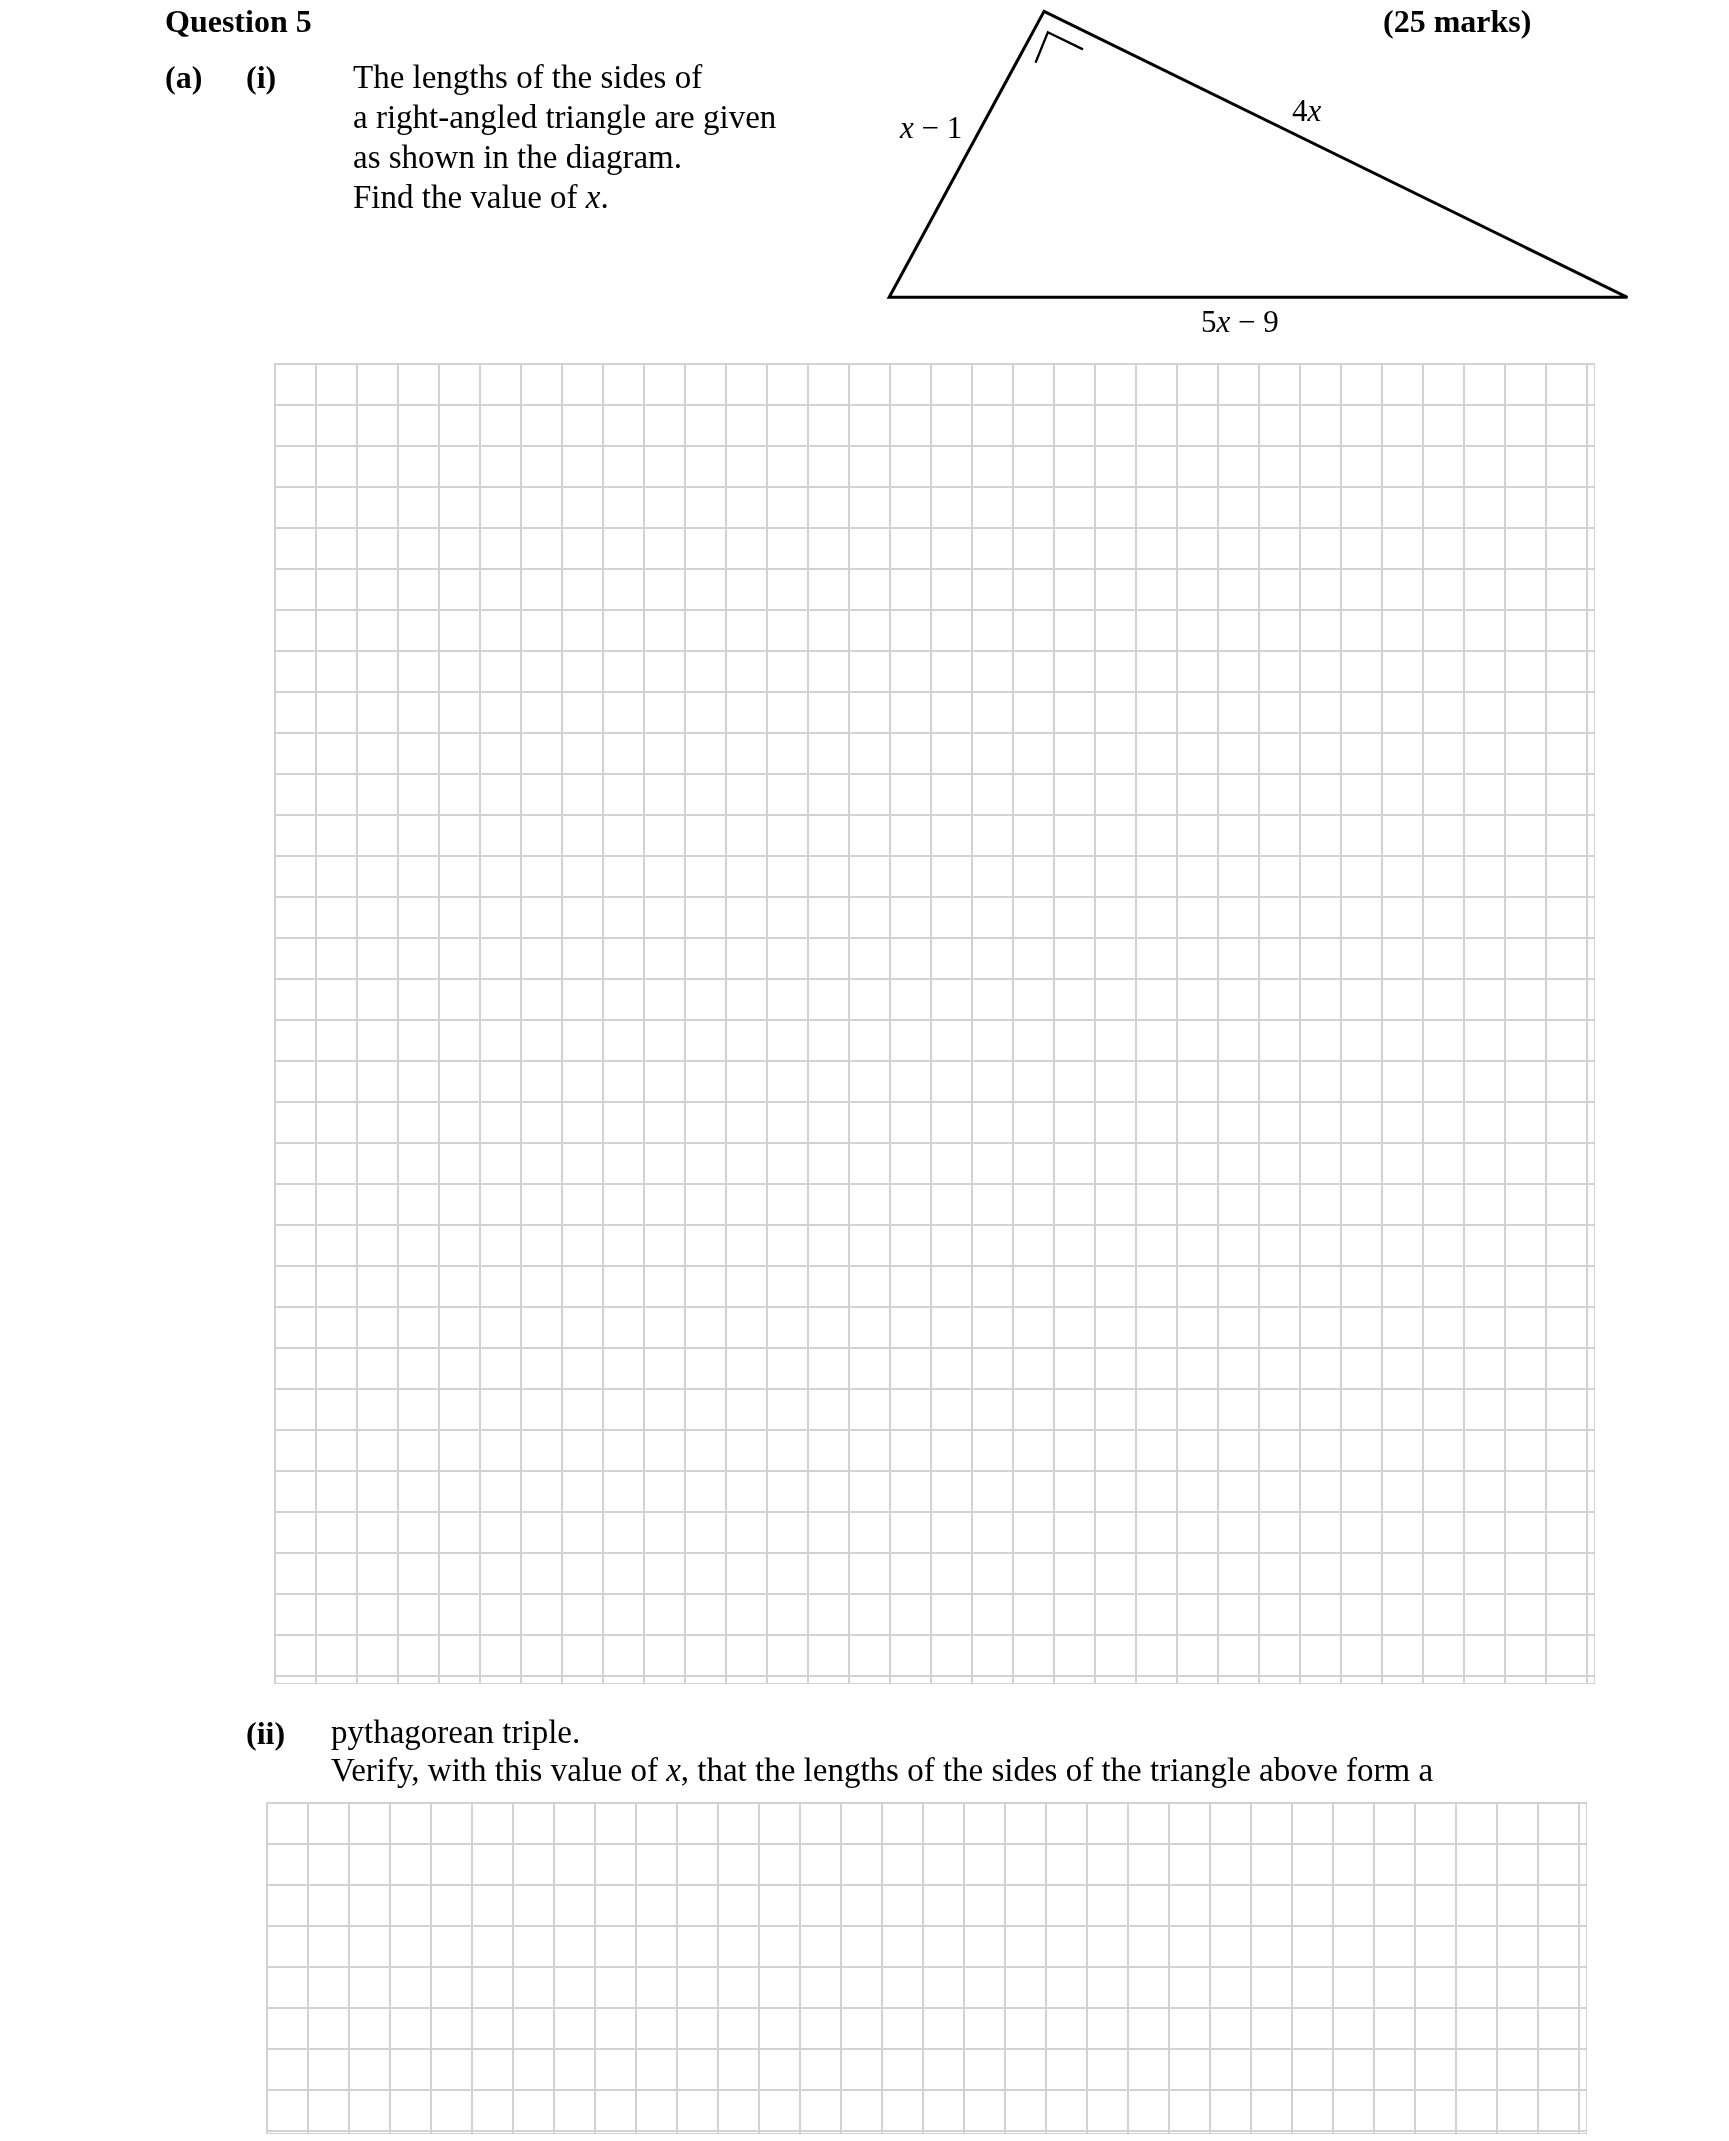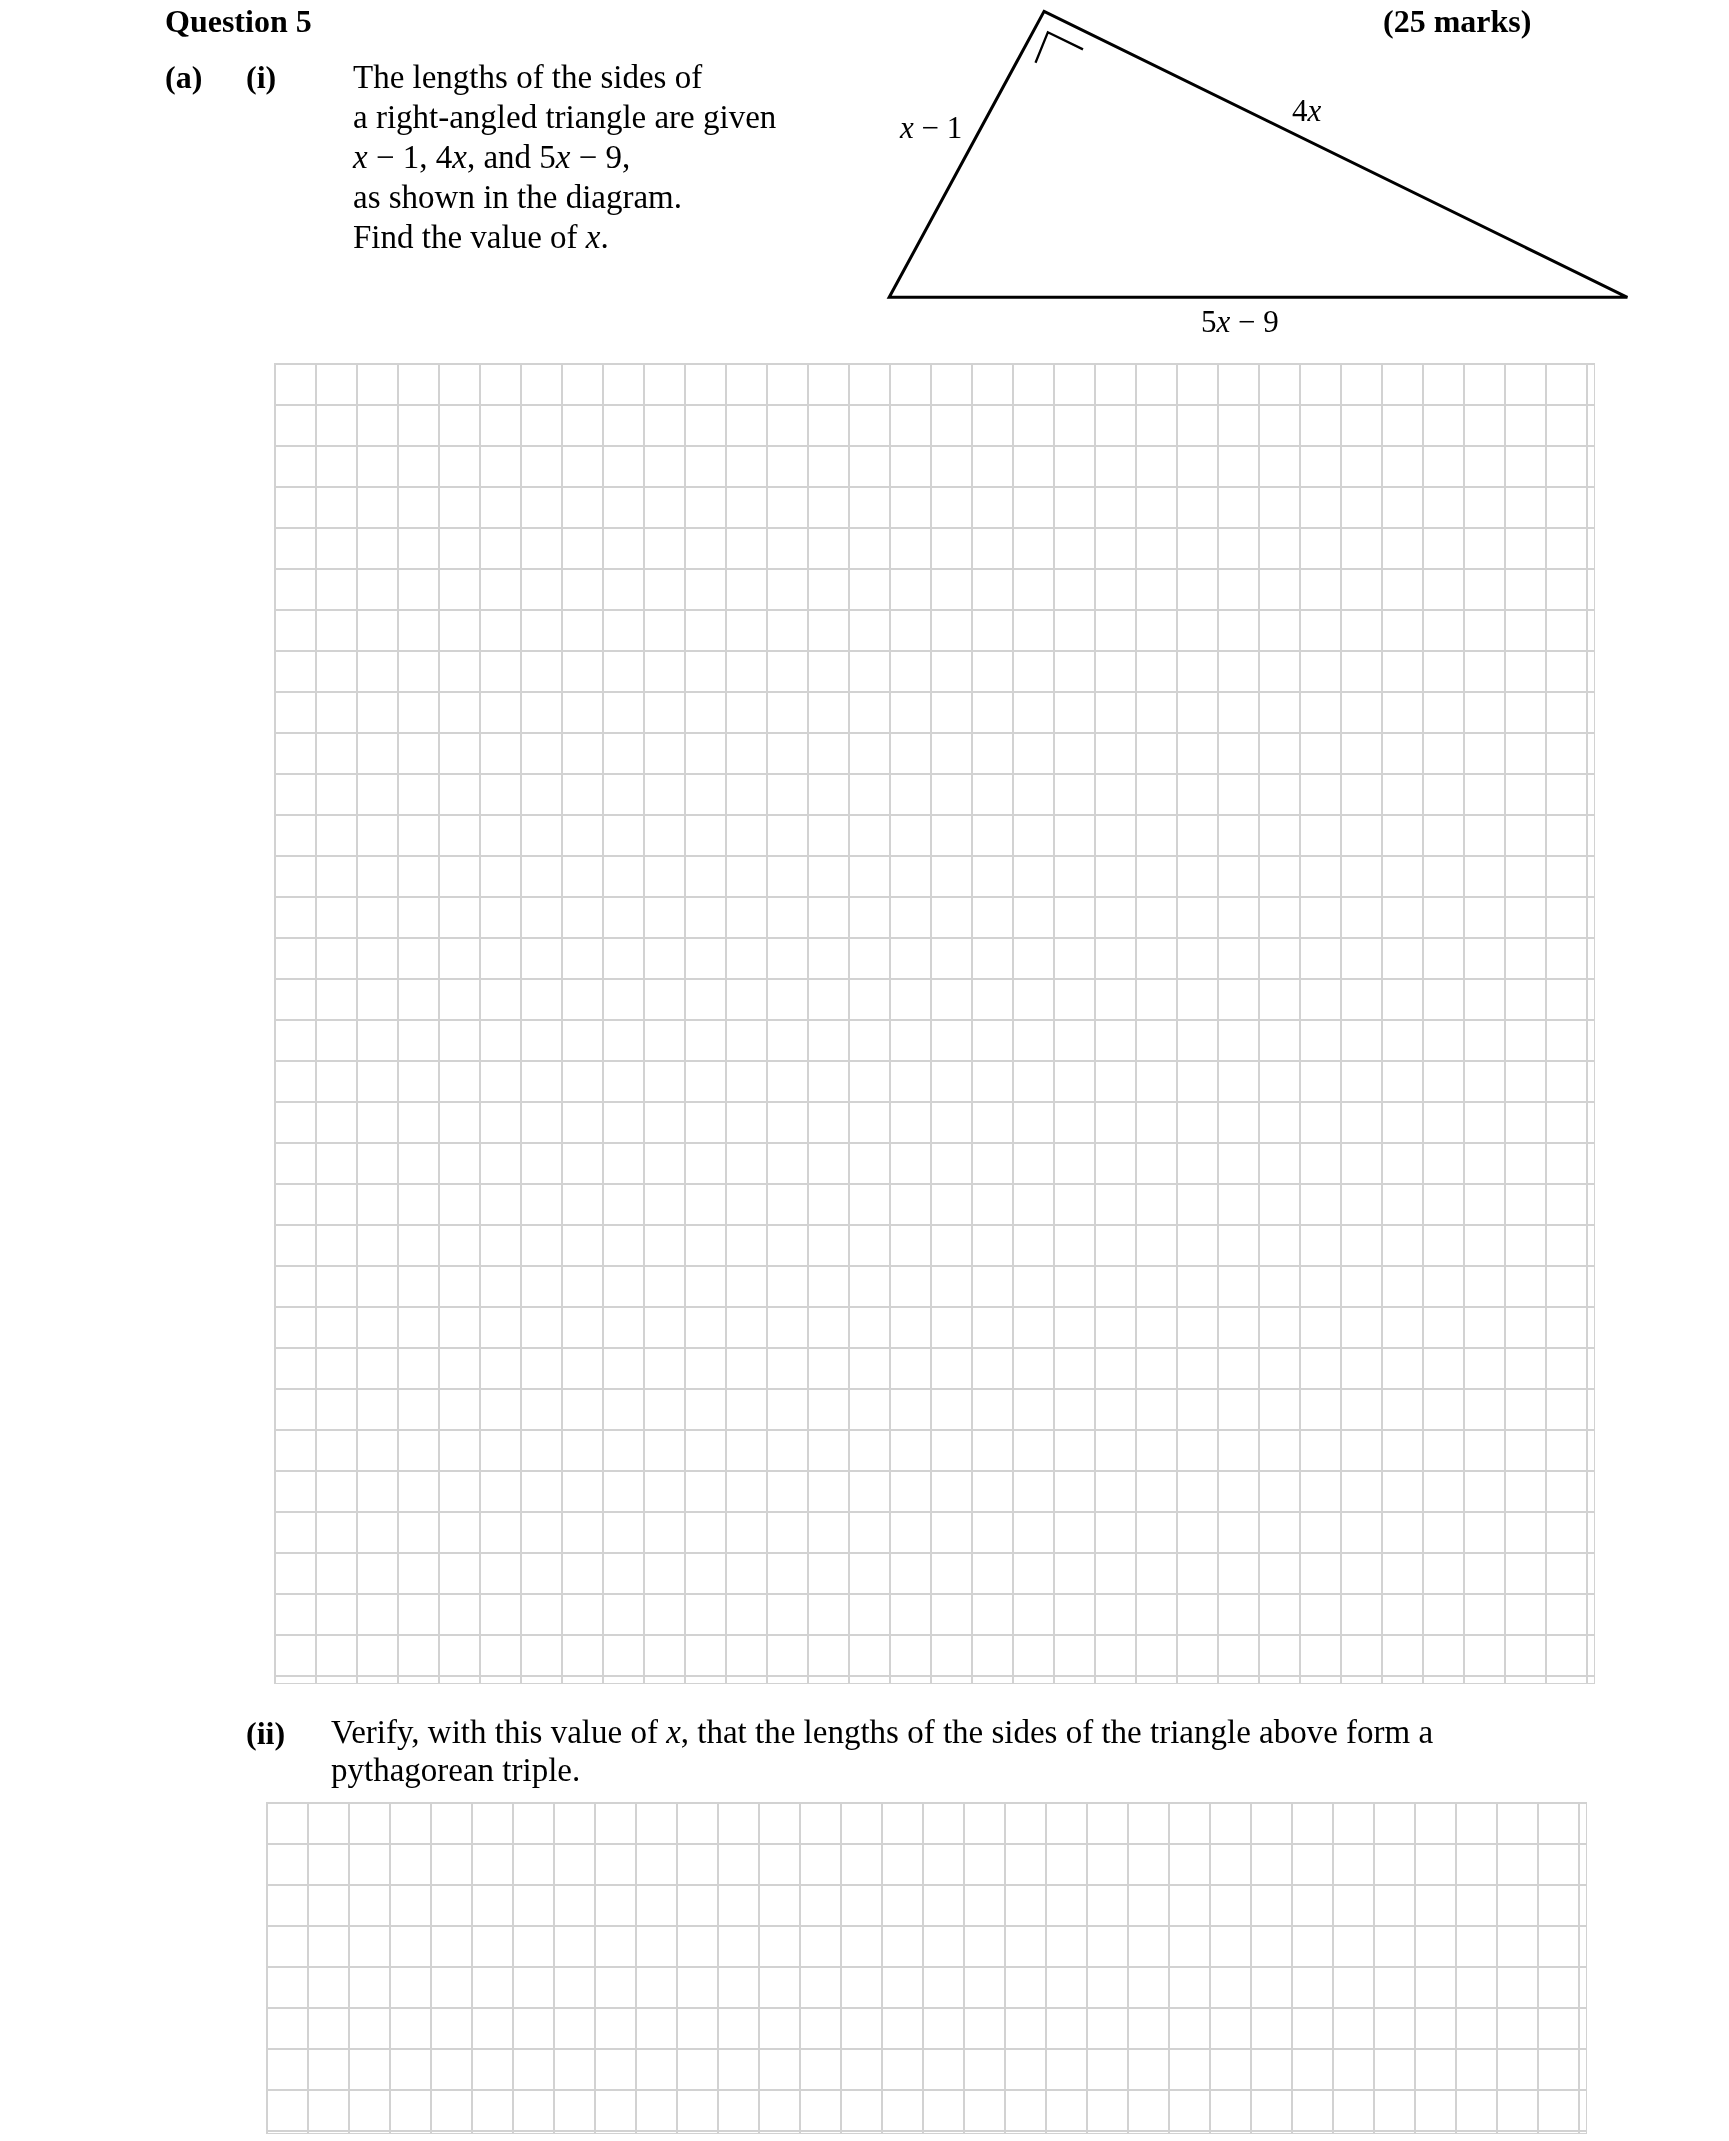--- a/index.html
+++ b/index.html
@@ -39,36 +39,35 @@
 
 <div class="abs bold q-title">Question 5</div>
 <div class="abs bold marks">(25 marks)</div>
 
 <div class="abs bold label-a">(a)</div>
 <div class="abs bold label-i">(i)</div>
 
 <div class="abs q-body">
   <div>The lengths of the sides of</div>
   <div>a right-angled triangle are given</div>
-  <div><span class="math">x</span><span> − 1, 4</span><span class="math">x</span><span>, and 5</span><span class="math">x</span><span> − 9,</span></div>
   <div>as shown in the diagram.</div>
   <div><span>Find the value of </span><span class="math">x</span><span>.</span></div>
 </div>
 
 <svg class="diagram" viewBox="0 0 1818 380" width="1729" height="361">
   <polygon points="1098,12 1712,313 935,313" fill="none" stroke="#000" stroke-width="3.2" stroke-linejoin="miter"></polygon>
   <polyline points="1089,66 1102,34 1139,52" fill="none" stroke="#000" stroke-width="2.4"></polyline>
 </svg>
 
 <div class="diag-label" style="left:884px; top:111px;"><span class="math">x</span><span> − 1</span></div>
 <div class="diag-label" style="left:1276px; top:94px;"><span>4</span><span class="math">x</span></div>
 <div class="diag-label" style="left:1185px; top:305px;"><span>5</span><span class="math">x</span><span> − 9</span></div>
 
 <div class="grid grid-1"></div>
 
 <div class="abs bold label-ii">(ii)</div>
 <div class="abs q2-body">
+  <div>pythagorean triple.</div>
   <div><span>Verify, with this value of </span><span class="math">x</span><span>, that the lengths of the sides of the triangle above form a</span></div>
-  <div>pythagorean triple.</div>
 </div>
 
 <div class="grid grid-2"></div>
 
 
 </body></html>

